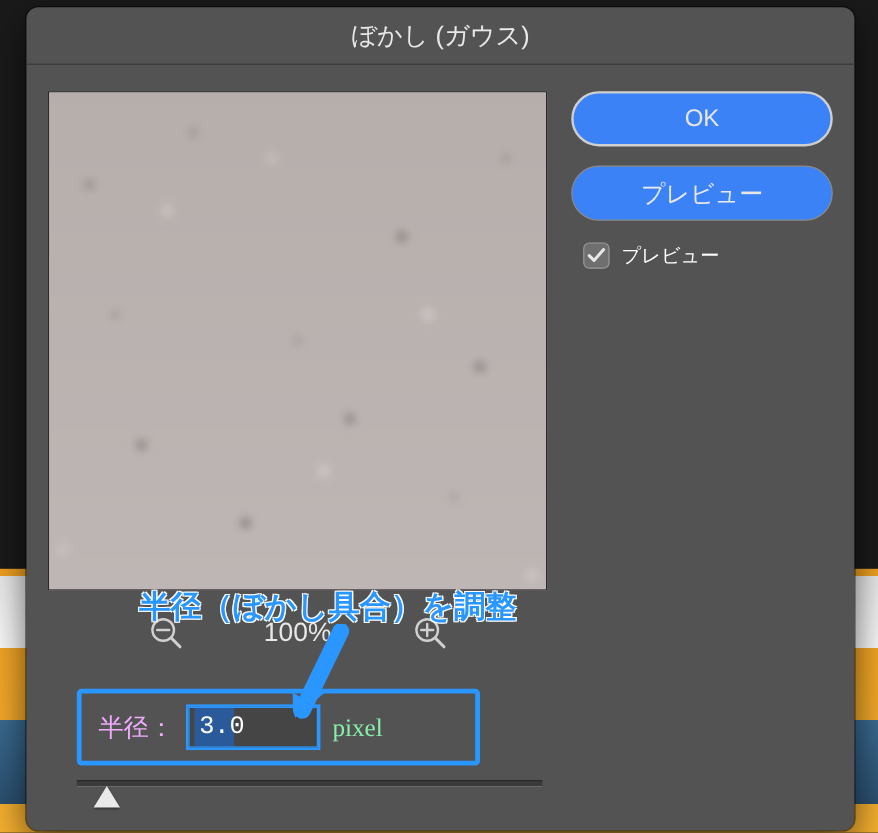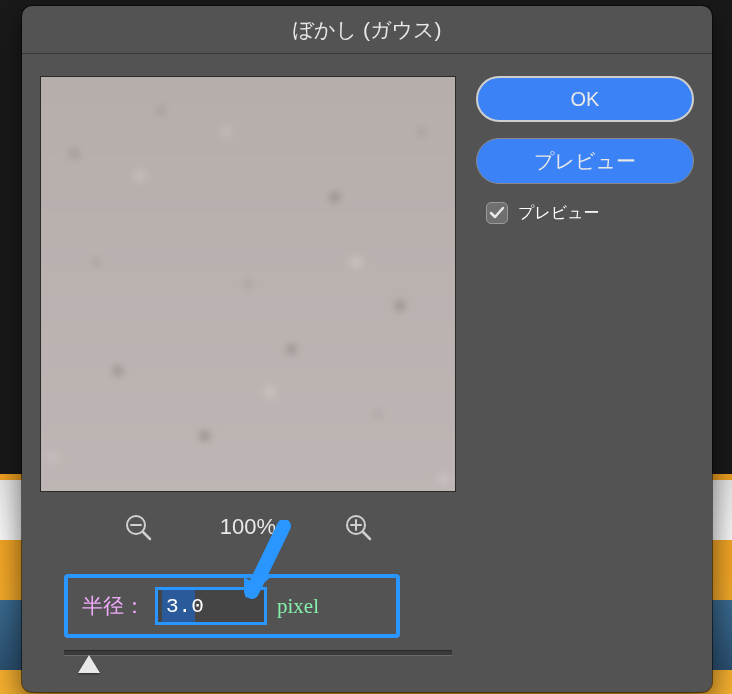--- a/index.html
+++ b/index.html
@@ -185,20 +185,21 @@
       <div class="chk-row">
         <div class="checkbox">
           <svg viewBox="0 0 16 16">
             <path d="M2 8 L6 12 L14 3" stroke="#e8e8e8" stroke-width="2.5" fill="none" stroke-linecap="round" stroke-linejoin="round"></path>
           </svg>
         </div>
         <span class="chk-label">プレビュー</span>
       </div>
     </div>
 
+    <div class="callout">半径（ぼかし具合）を調整</div>
     <svg class="arrow" width="60" height="90">
       <defs>
         <marker id="ah" markerWidth="10" markerHeight="10" refX="5" refY="5" orient="auto">
           <path d="M0,0 L10,5 L0,10 L3,5 Z" fill="#2a96ff"></path>
         </marker>
       </defs>
       <path d="M40,6 L8,72" stroke="#2a96ff" stroke-width="14" stroke-linecap="round"></path>
       <path d="M8,72 L-4,58 M8,72 L26,66" stroke="#2a96ff" stroke-width="0"></path>
       <polygon points="2,78 28,56 14,50" fill="#2a96ff"></polygon>
       <polygon points="2,78 -6,54 16,66" fill="#2a96ff"></polygon>

